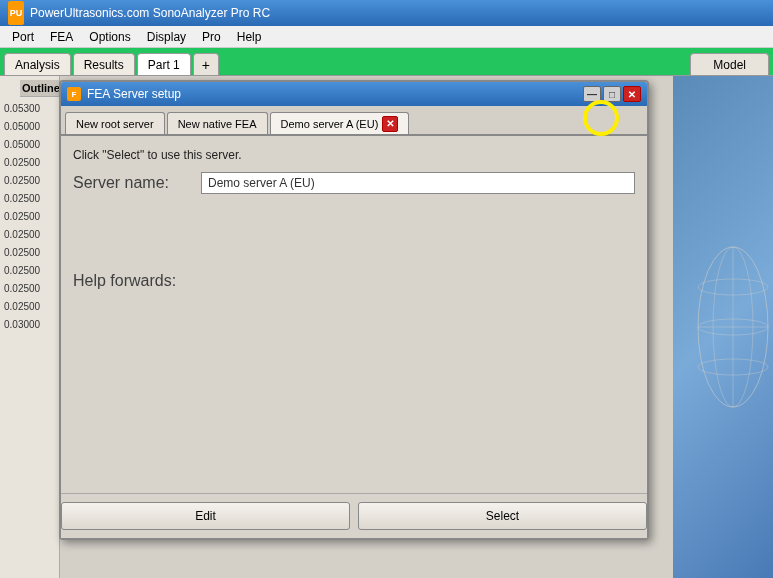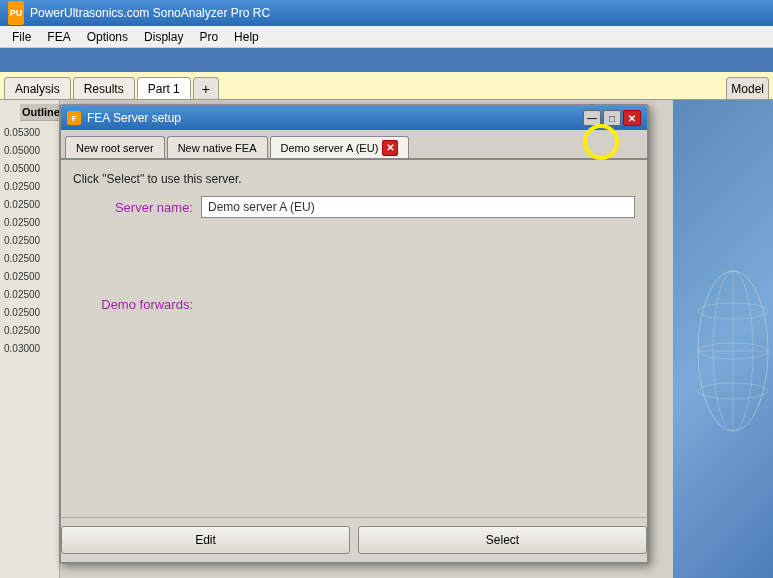--- a/index.html
+++ b/index.html
@@ -47,27 +47,26 @@
     }
     .menu-item {
       padding: 2px 8px;
       cursor: pointer;
       font-size: 12px;
       color: #000;
     }
 
     
     .main-tab-bar {
-      background: #fef9c3;
+      background: #22c55e;
       display: flex;
       align-items: flex-end;
       padding: 0 4px;
       height: 28px;
       border-bottom: 1px solid #999;
-      margin-top: 24px;
     }
     .main-tab {
       background: #f0ece4;
       border: 1px solid #999;
       border-bottom: none;
       padding: 3px 10px;
       margin-right: 2px;
       cursor: pointer;
       font-size: 12px;
       border-radius: 4px 4px 0 0;
@@ -92,21 +91,21 @@
       display: flex;
       align-items: center;
     }
 
     
     .right-tab {
       margin-left: auto;
       background: #e8e4dc;
       border: 1px solid #999;
       border-bottom: none;
-      padding: 3px 4px;
+      padding: 3px 22px;
       cursor: pointer;
       font-size: 12px;
       border-radius: 4px 4px 0 0;
       height: 22px;
       display: flex;
       align-items: center;
     }
 
     
     .main-content {
@@ -294,24 +293,23 @@
       color: #222;
       padding: 2px 0;
     }
 
     .form-row {
       display: flex;
       align-items: center;
       gap: 8px;
     }
     .form-label {
-      font-size: 13px;
-      color: #a21caf;
+      font-size: 16px;
+      color: #404040;
       min-width: 120px;
-      text-align: right;
     }
     .form-input {
       background: white;
       border: 1px solid #888;
       padding: 2px 6px;
       font-size: 12px;
       flex: 1;
       height: 22px;
       color: #333;
     }
@@ -358,21 +356,21 @@
 <body>
 
 <div class="title-bar">
   <div class="title-bar-icon">
     <span>PU</span>
   </div>
   <span>PowerUltrasonics.com SonoAnalyzer Pro RC</span>
 </div>
 
 <div class="menu-bar">
-  <div class="menu-item">File</div>
+  <div class="menu-item">Port</div>
   <div class="menu-item">FEA</div>
   <div class="menu-item">Options</div>
   <div class="menu-item">Display</div>
   <div class="menu-item">Pro</div>
   <div class="menu-item">Help</div>
 </div>
 
 <div class="main-tab-bar">
   <div class="main-tab">Analysis</div>
   <div class="main-tab">Results</div>
@@ -434,21 +432,21 @@
         <div class="click-info">Click "Select" to use this server.</div>
 
         <div class="form-row">
           <label class="form-label">Server name:</label>
           <input class="form-input" type="text" value="Demo server A (EU)" readonly="" style="">
         </div>
 
         <div class="spacer"></div>
 
         <div class="form-row">
-          <label class="form-label">Demo forwards:</label>
+          <label class="form-label">Help forwards:</label>
         </div>
 
         <div class="spacer" style="flex:3;"></div>
       </div>
 
       <div class="dialog-button-bar">
         <button class="dialog-btn">Edit</button>
         <button class="dialog-btn">Select</button>
       </div>
     </div>

